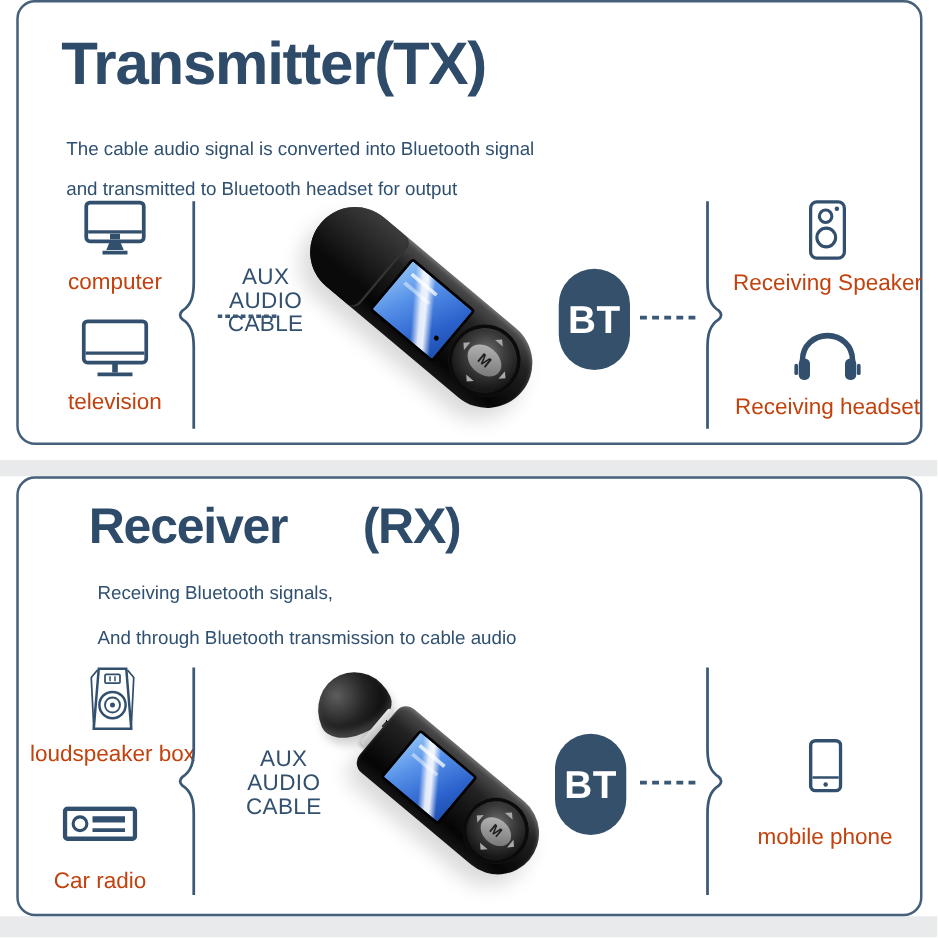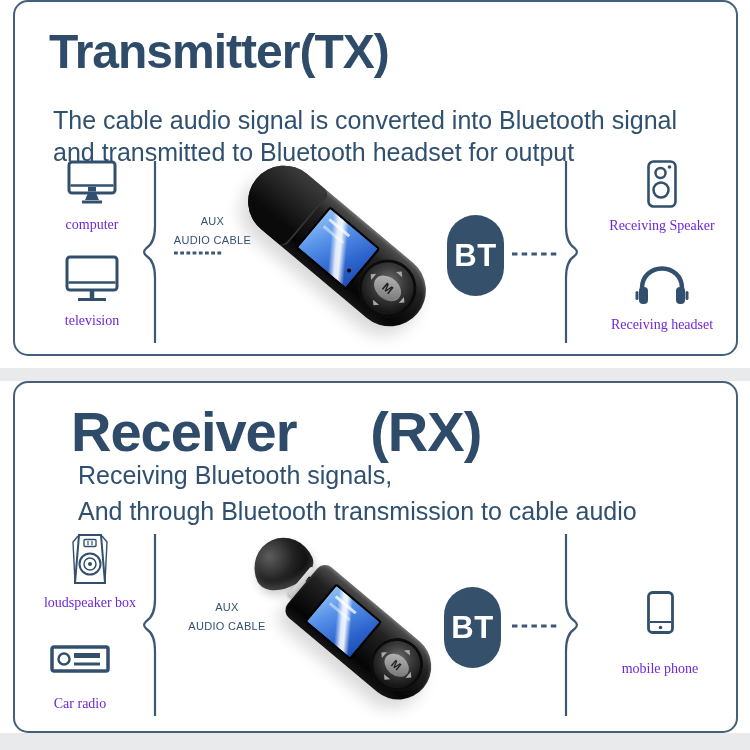--- a/index.html
+++ b/index.html
@@ -9,35 +9,35 @@
   .strip.mid{top:368px;height:13px;}
   .strip.bot{top:733px;height:17px;}
 
   .panel{position:absolute;left:13px;width:721px;background:#fff;
          border:2px solid #46607b;border-radius:15px;}
   .panel.tx{top:0;height:352px;}
   .panel.rx{top:381px;height:348px;}
 
   .panel-title{position:absolute;font-weight:bold;color:#2e4b6a;letter-spacing:-1px;}
   .tx-title{left:34px;top:22px;font-size:48px;}
-  .rx-title{left:56px;top:16px;font-size:56px;white-space:pre;word-spacing:10px;}
-
-  .desc{position:absolute;font-size:25px;color:#305070;}
+  .rx-title{left:56px;top:16px;font-size:40px;white-space:pre;word-spacing:10px;}
+
+  .desc{position:absolute;font-size:15px;color:#305070;}
   .tx-desc{left:38px;top:102px;line-height:32px;}
   .rx-desc{left:63px;top:74px;line-height:36px;}
 
   .src-block,.out-block{position:absolute;display:flex;flex-direction:column;
         align-items:center;text-align:center;}
-  .io-label{font-size:14px;color:#6d28d9;margin-top:7px;line-height:22px;font-family:Liberation Serif, serif;}
+  .io-label{font-size:18px;color:#c2410c;margin-top:7px;line-height:22px;}
 
   svg.icon{display:block;}
   .st{stroke:#32506e;fill:none;}
   .fl{fill:#32506e;stroke:none;}
 
-  .cable-label{position:absolute;text-align:center;font-size:11px;line-height:19px;
+  .cable-label{position:absolute;text-align:center;font-size:18px;line-height:19px;
         color:#33516f;letter-spacing:0.3px;}
 
   .bt-pill{position:absolute;width:57px;height:81px;border-radius:29px;background:#35506b;
         color:#ffffff;display:flex;align-items:center;justify-content:center;
         font-size:31px;font-weight:bold;letter-spacing:0.5px;}
 
   .dash-svg,.brace-svg{position:absolute;}
 
   
   .dev{position:absolute;}

